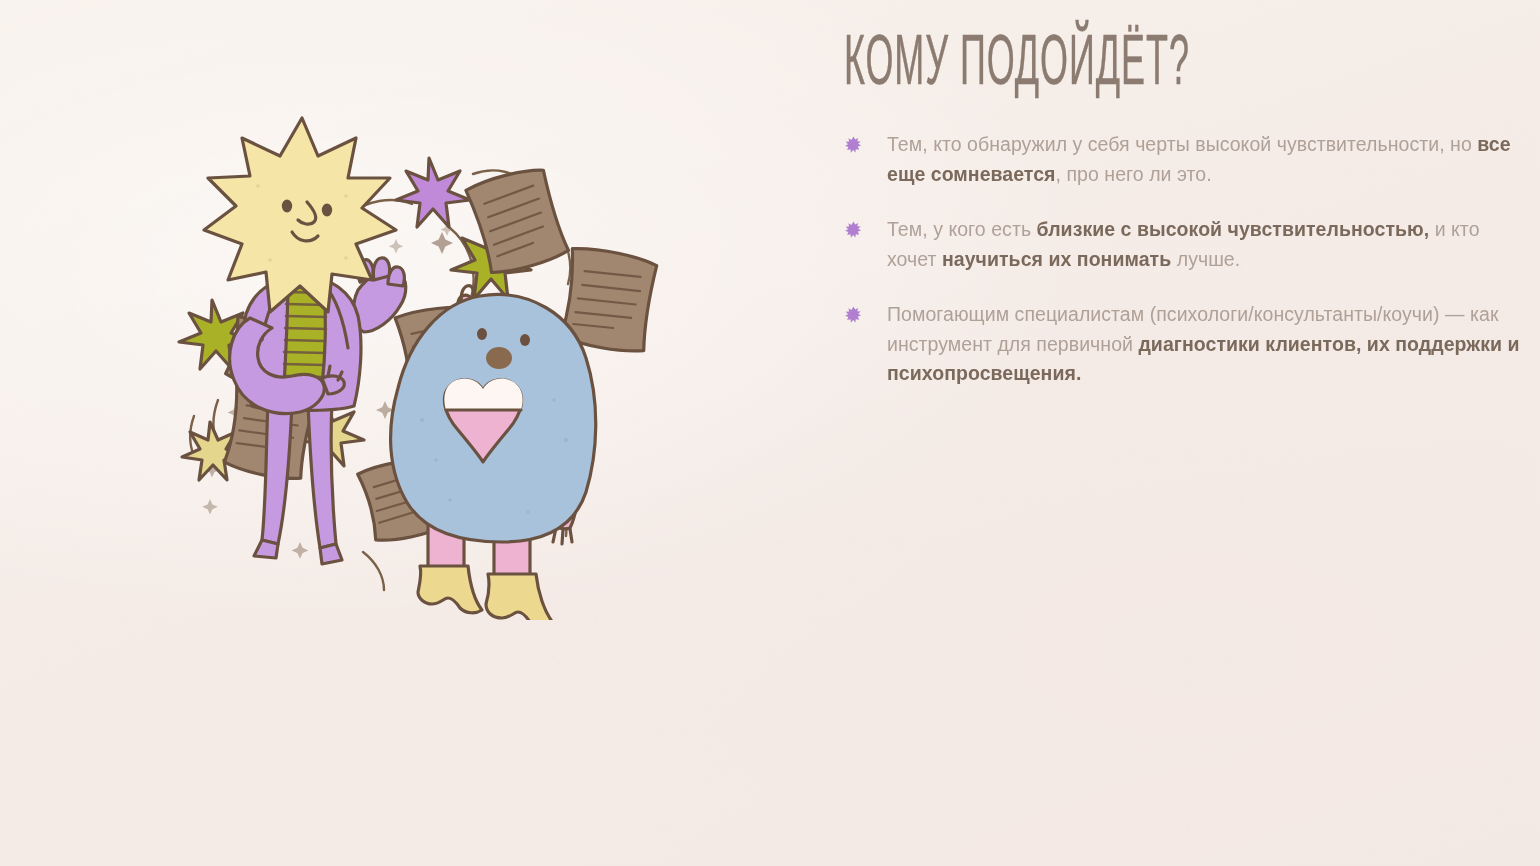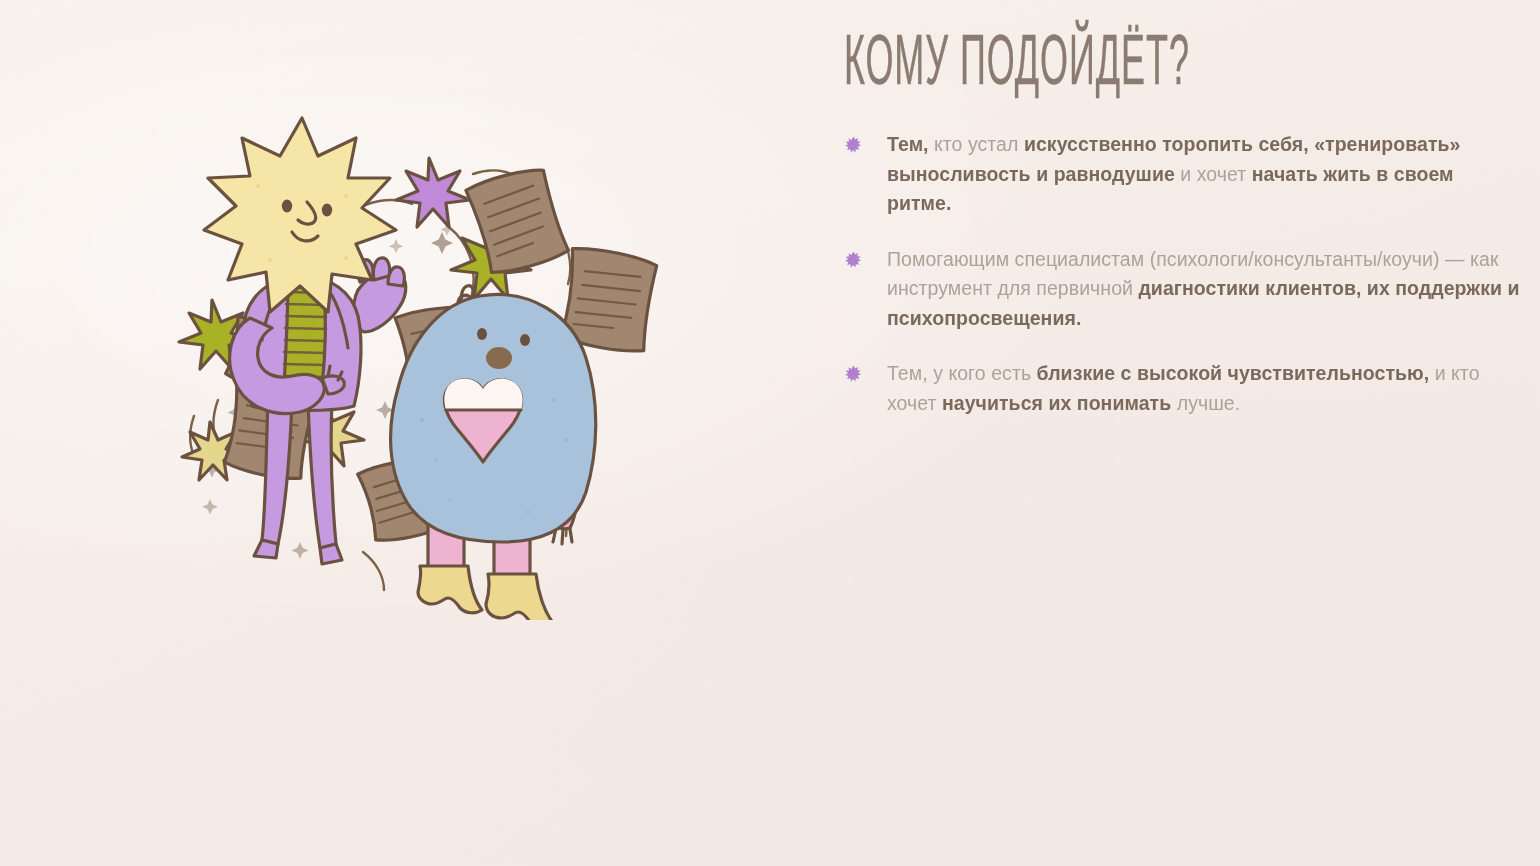--- a/index.html
+++ b/index.html
@@ -323,43 +323,43 @@
     </g>
   </svg>
 </div>
 
 <div class="content">
 
   <h1 class="page-title">КОМУ ПОДОЙДЁТ?</h1>
 
   <ul class="bullet-list">
 
-
-
     <li class="bullet-item">
       <span class="bullet-marker">
         <svg viewBox="0 0 20 20" xmlns="http://www.w3.org/2000/svg">
           <path fill="#b07fd0" d="M10,0.5 l1.9,3.6 3.6,-1.8 -1.1,3.9 4.0,0.3 -2.9,2.7 3.4,2.1 -3.9,1.1 1.6,3.7 -4.0,-0.6 -0.3,4.0 -2.8,-2.9 -2.5,3.1 -0.6,-4.0 -3.9,0.9 1.4,-3.8 -3.8,-1.3 3.5,-1.9 -2.7,-2.9 4.0,-0.1 -0.9,-3.9 3.5,2.0 z"></path>
         </svg>
       </span>
-      <span class="bullet-text"><b>Тем,</b> кто устал <b>искусственно торопить себя, «тренировать» выносливость и равнодушие</b> и хочет <b>начать жить в своем ритме.</b></span>
+      <span class="bullet-text">Тем, кто обнаружил у себя черты высокой чувствительности, но <b>все еще сомневается</b>, про него ли это.</span>
+    </li>
+
+
+
+    <li class="bullet-item">
+      <span class="bullet-marker">
+        <svg viewBox="0 0 20 20" xmlns="http://www.w3.org/2000/svg">
+          <path fill="#b07fd0" d="M10,0.5 l1.9,3.6 3.6,-1.8 -1.1,3.9 4.0,0.3 -2.9,2.7 3.4,2.1 -3.9,1.1 1.6,3.7 -4.0,-0.6 -0.3,4.0 -2.8,-2.9 -2.5,3.1 -0.6,-4.0 -3.9,0.9 1.4,-3.8 -3.8,-1.3 3.5,-1.9 -2.7,-2.9 4.0,-0.1 -0.9,-3.9 3.5,2.0 z"></path>
+        </svg>
+      </span>
+      <span class="bullet-text">Тем, у кого есть <b>близкие с высокой чувствительностью,</b> и кто хочет <b>научиться их понимать</b> лучше.</span>
     </li>
 
     <li class="bullet-item">
       <span class="bullet-marker">
         <svg viewBox="0 0 20 20" xmlns="http://www.w3.org/2000/svg">
           <path fill="#b07fd0" d="M10,0.5 l1.9,3.6 3.6,-1.8 -1.1,3.9 4.0,0.3 -2.9,2.7 3.4,2.1 -3.9,1.1 1.6,3.7 -4.0,-0.6 -0.3,4.0 -2.8,-2.9 -2.5,3.1 -0.6,-4.0 -3.9,0.9 1.4,-3.8 -3.8,-1.3 3.5,-1.9 -2.7,-2.9 4.0,-0.1 -0.9,-3.9 3.5,2.0 z"></path>
         </svg>
       </span>
       <span class="bullet-text">Помогающим специалистам (психологи/консультанты/коучи) — как инструмент для первичной <b>диагностики клиентов, их поддержки и психопросвещения.</b></span>
     </li>
 
-    <li class="bullet-item">
-      <span class="bullet-marker">
-        <svg viewBox="0 0 20 20" xmlns="http://www.w3.org/2000/svg">
-          <path fill="#b07fd0" d="M10,0.5 l1.9,3.6 3.6,-1.8 -1.1,3.9 4.0,0.3 -2.9,2.7 3.4,2.1 -3.9,1.1 1.6,3.7 -4.0,-0.6 -0.3,4.0 -2.8,-2.9 -2.5,3.1 -0.6,-4.0 -3.9,0.9 1.4,-3.8 -3.8,-1.3 3.5,-1.9 -2.7,-2.9 4.0,-0.1 -0.9,-3.9 3.5,2.0 z"></path>
-        </svg>
-      </span>
-      <span class="bullet-text">Тем, у кого есть <b>близкие с высокой чувствительностью,</b> и кто хочет <b>научиться их понимать</b> лучше.</span>
-    </li>
-
   </ul>
 </div>
 
 </body></html>

